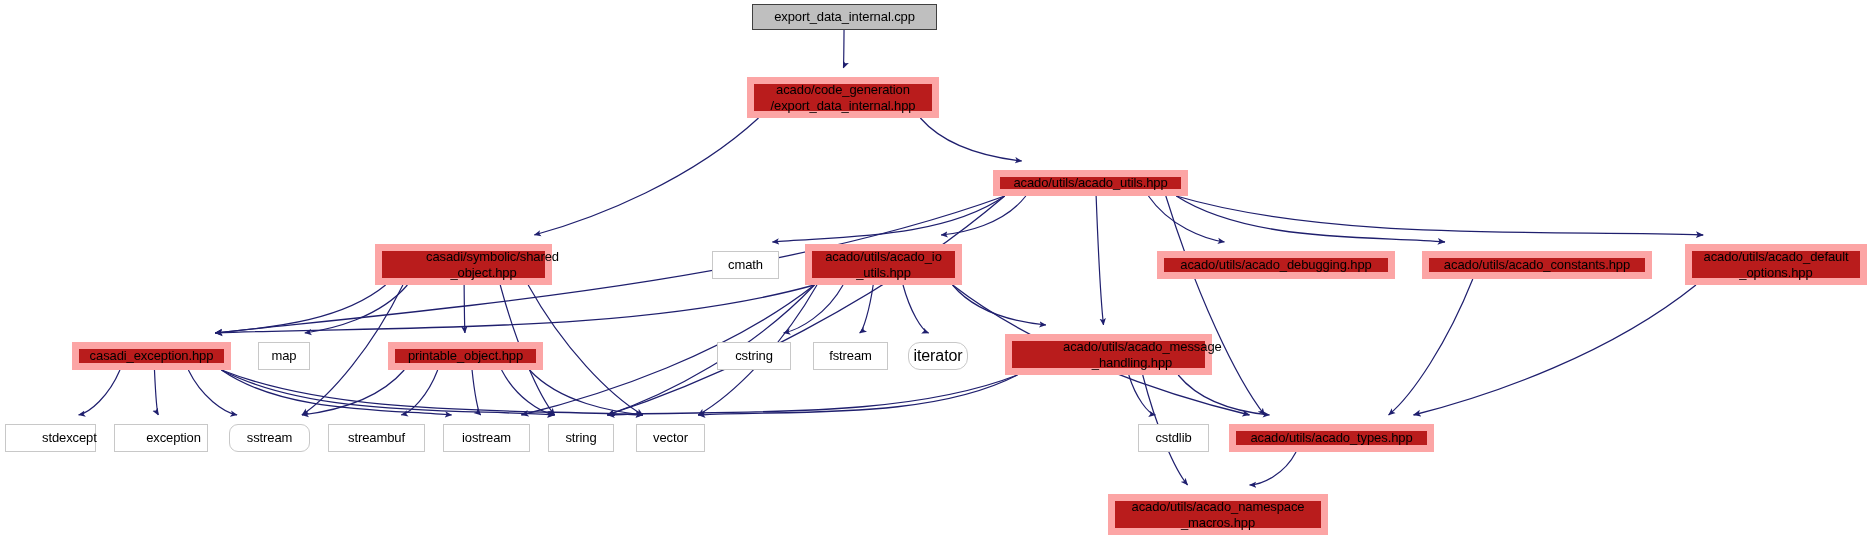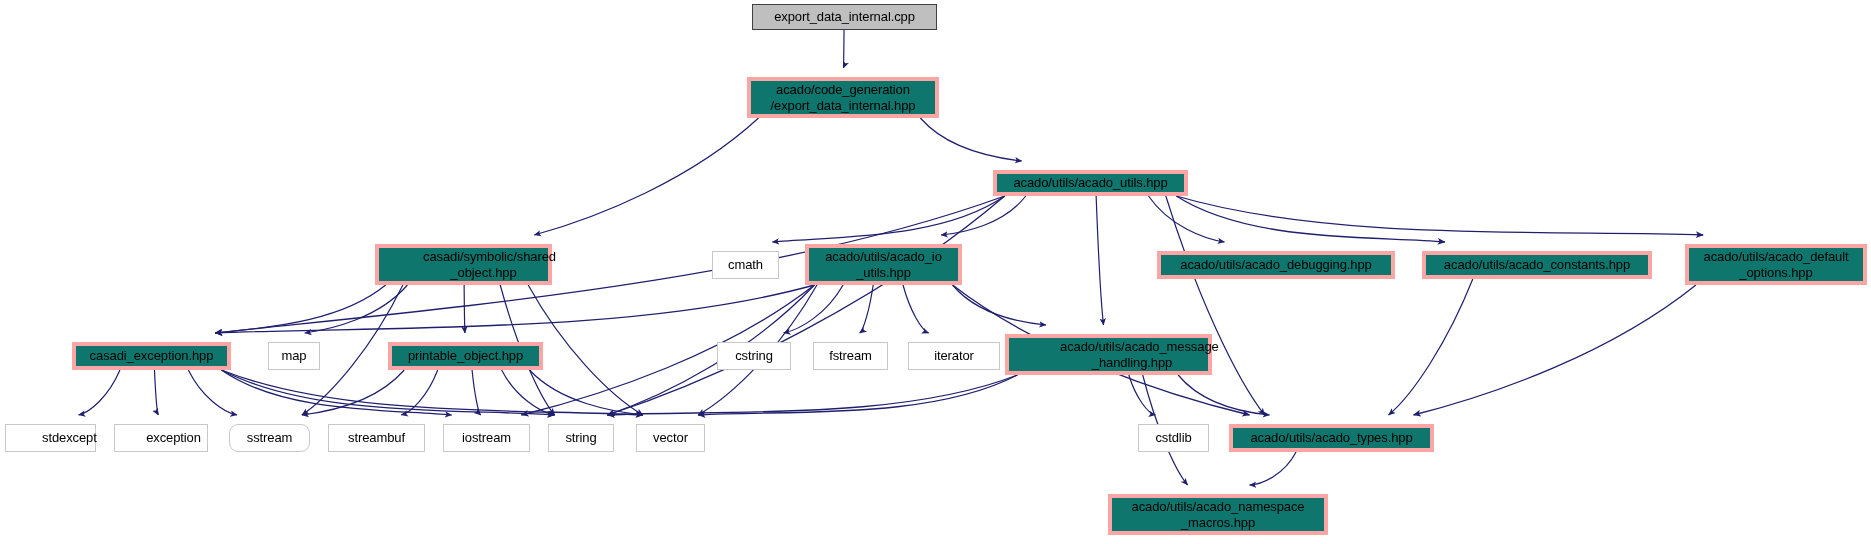--- a/index.html
+++ b/index.html
@@ -34,22 +34,22 @@
     color: #000000;
     background: #ffffff;
     white-space: pre-line;
     letter-spacing: -0.1px;
   }
   .node.sys {
     border: 1px solid #c8c8c8;
     background: #ffffff;
   }
   .node.hdr {
-    border: 4px solid #fca5a5;
-    background: #0f766e;
+    border: 7px solid #fca5a5;
+    background: #b91c1c;
   }
   .node.root {
     border: 1px solid #404040;
     background: #bfbfbf;
   }
   .node-label {
     display: block;
     width: 100%;
     padding: 0 4px;
     box-sizing: border-box;
@@ -120,25 +120,25 @@
       <div class="node hdr" style="left: 375px; top: 244px; width: 177px; height: 41px; font-size: 13px; padding-left: 40px;"><span class="node-label">casadi/symbolic/shared
 _object.hpp</span></div>
       <div class="node sys" style="left: 712px; top: 251px; width: 67px; height: 28px; font-size: 13px;"><span class="node-label">cmath</span></div>
       <div class="node hdr" style="left: 805px; top: 244px; width: 157px; height: 41px; font-size: 13px;"><span class="node-label">acado/utils/acado_io
 _utils.hpp</span></div>
       <div class="node hdr" style="left: 1157px; top: 251px; width: 238px; height: 28px; font-size: 13px;"><span class="node-label">acado/utils/acado_debugging.hpp</span></div>
       <div class="node hdr" style="left: 1422px; top: 251px; width: 230px; height: 28px; font-size: 13px;"><span class="node-label">acado/utils/acado_constants.hpp</span></div>
       <div class="node hdr" style="left: 1685px; top: 244px; width: 182px; height: 41px; font-size: 13px;"><span class="node-label">acado/utils/acado_default
 _options.hpp</span></div>
       <div class="node hdr" style="left: 72px; top: 342px; width: 159px; height: 28px; font-size: 13px;"><span class="node-label">casadi_exception.hpp</span></div>
-      <div class="node sys" style="left: 258px; top: 342px; width: 52px; height: 28px; font-size: 13px; margin-left: 10px;"><span class="node-label">map</span></div>
+      <div class="node sys" style="left: 258px; top: 342px; width: 52px; height: 28px; font-size: 13px;"><span class="node-label">map</span></div>
       <div class="node hdr" style="left: 388px; top: 342px; width: 155px; height: 28px; font-size: 13px;"><span class="node-label">printable_object.hpp</span></div>
       <div class="node sys" style="left: 717px; top: 342px; width: 74px; height: 28px; font-size: 13px;"><span class="node-label">cstring</span></div>
       <div class="node sys" style="left: 813px; top: 342px; width: 75px; height: 28px; font-size: 13px;"><span class="node-label">fstream</span></div>
-      <div class="node sys" style="left: 908px; top: 342px; width: 92px; height: 28px; font-size: 13px;"><span class="node-label">iterator</span></div>
+      <div class="node sys" style="left: 908px; top: 342px; width: 60px; height: 28px; font-size: 16px; border-radius: 12px;"><span class="node-label">iterator</span></div>
       <div class="node hdr" style="left: 1005px; top: 334px; width: 207px; height: 41px; font-size: 13px; padding-left: 47px;"><span class="node-label">acado/utils/acado_message
 _handling.hpp</span></div>
       <div class="node sys" style="left: 5px; top: 424px; width: 91px; height: 28px; font-size: 13px; padding-left: 32px;"><span class="node-label">stdexcept</span></div>
       <div class="node sys" style="left: 114px; top: 424px; width: 94px; height: 28px; font-size: 13px; padding-left: 25px;"><span class="node-label">exception</span></div>
       <div class="node sys" style="left: 229px; top: 424px; width: 81px; height: 28px; font-size: 13px; border-radius: 9px;"><span class="node-label">sstream</span></div>
       <div class="node sys" style="left: 328px; top: 424px; width: 97px; height: 28px; font-size: 13px;"><span class="node-label">streambuf</span></div>
       <div class="node sys" style="left: 443px; top: 424px; width: 87px; height: 28px; font-size: 13px;"><span class="node-label">iostream</span></div>
       <div class="node sys" style="left: 548px; top: 424px; width: 66px; height: 28px; font-size: 13px;"><span class="node-label">string</span></div>
       <div class="node sys" style="left: 636px; top: 424px; width: 69px; height: 28px; font-size: 13px;"><span class="node-label">vector</span></div>
       <div class="node sys" style="left: 1138px; top: 424px; width: 71px; height: 28px; font-size: 13px;"><span class="node-label">cstdlib</span></div>

